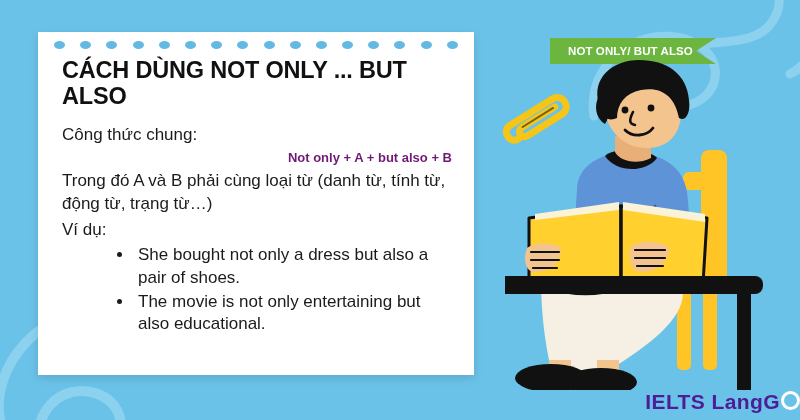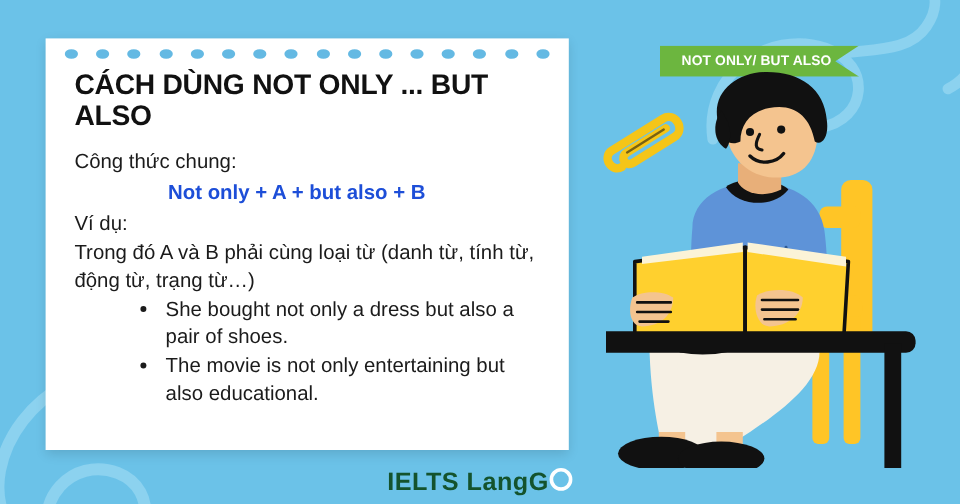--- a/index.html
+++ b/index.html
@@ -51,26 +51,27 @@
     margin:0 0 14px 0;
     line-height:1.1;
   }
   .para{
     font-size:17px;
     color:#1b1b1b;
     line-height:1.33;
     margin:0;
   }
   #formula{
-    font-size:17px;
-    font-weight:bold;
-    color:#1d4ed8;
+    font-size:13px;
+    font-weight:bold;
+    color:#701a75;
     margin:4px 0 3px 0;
     padding-left:78px;
     line-height:1.3;
+    text-align:right;
   }
   #rule-text{margin-top:1px;}
   #examples-label{margin-top:4px;}
   #examples-list{
     margin:2px 0 0 0;
     padding-left:36px;
     list-style:disc;
   }
   #examples-list li{
     font-size:17px;
@@ -112,22 +113,22 @@
 
   
   #illustration{
     position:absolute;left:505px;top:60px;
     width:295px;height:330px;
   }
 
   
   #brand{
     position:absolute;left:0;bottom:6px;width:100%;
-    text-align:center;
-    color:#14532d;
+    text-align:right;
+    color:#4c1d95;
     font-size:21px;
     font-weight:bold;
     letter-spacing:.4px;
   }
   #brand .dot-o{
     display:inline-block;
     width:13px;height:13px;
     border:3px solid #FFFFFF;
     border-radius:50%;
     vertical-align:-1px;
@@ -231,23 +232,23 @@
         <i></i>
     </div>
 
     <div id="card-body">
       <h1 id="page-title">CÁCH DÙNG NOT ONLY ... BUT ALSO</h1>
 
       <p class="para">Công thức chung:</p>
 
       <p id="formula">Not only + A + but also + B</p>
 
+      <p class="para" id="rule-text">Trong đó A và B phải cùng loại từ (danh từ, tính từ, động từ, trạng từ…)</p>
+
       <p class="para" id="examples-label">Ví dụ:</p>
-
-      <p class="para" id="rule-text">Trong đó A và B phải cùng loại từ (danh từ, tính từ, động từ, trạng từ…)</p>
 
       <ul id="examples-list">
         <li>She bought not only a dress but also a pair of shoes.</li>
         <li>The movie is not only entertaining but also educational.</li>
       </ul>
     </div>
   </div>
 
   <svg id="paperclip" viewBox="0 0 78 72">
     <g transform="rotate(-32 39 36)">

